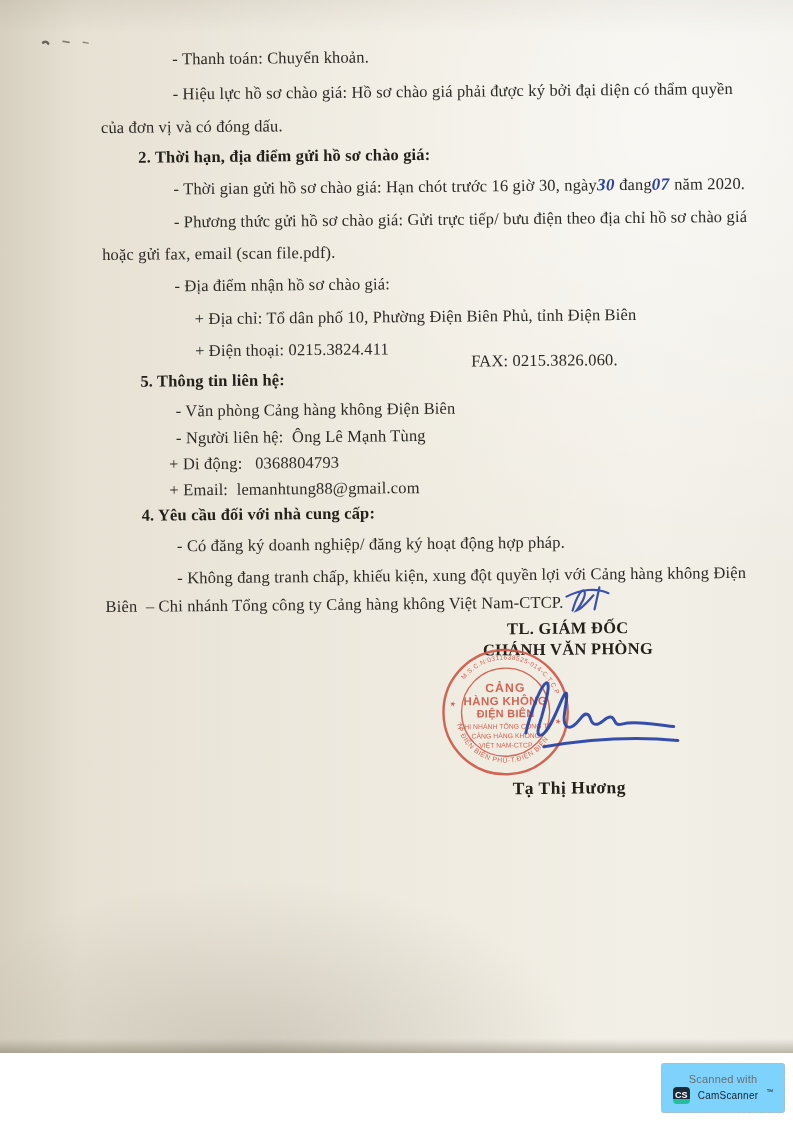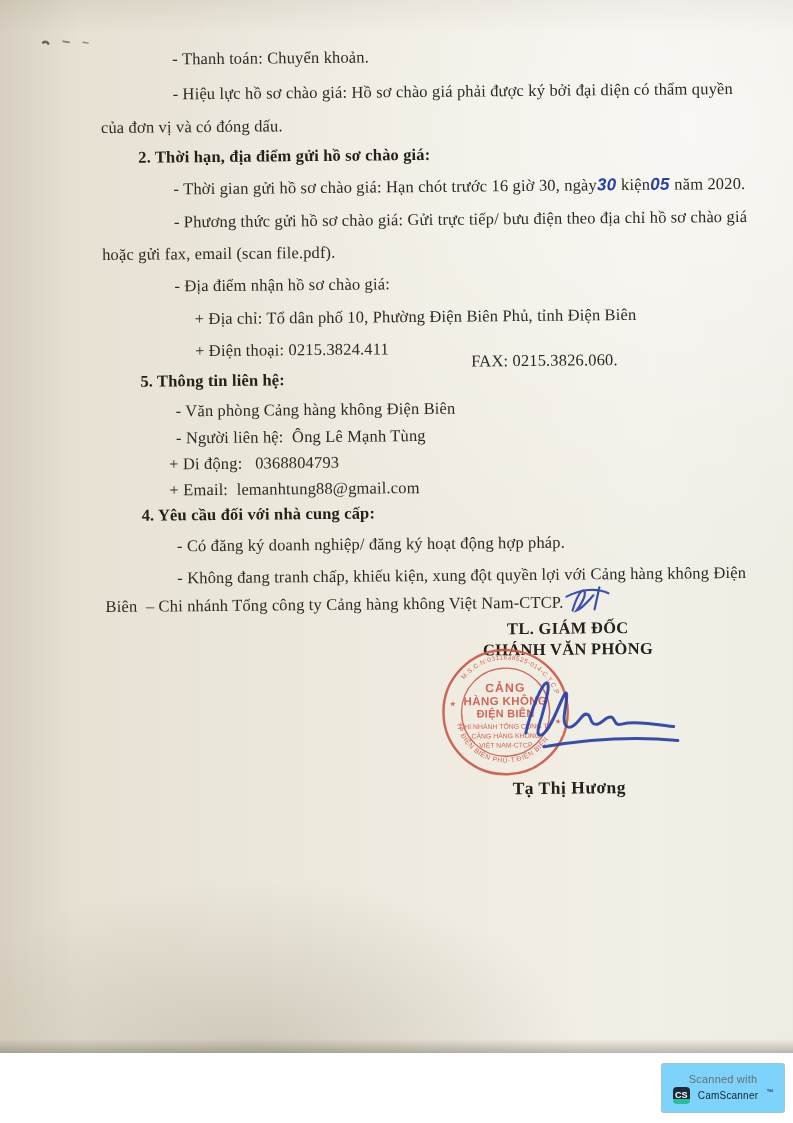--- a/index.html
+++ b/index.html
@@ -23,21 +23,21 @@
   }
   .tilt{position:absolute;left:0;top:0;width:793px;height:1053px;
         transform:rotate(-0.55deg);transform-origin:420px 340px;}
   
   .line{
     position:absolute;white-space:pre;
     font-size:16.5px;line-height:1;color:#2c2a25;letter-spacing:0.15px;
   }
   .bold{font-weight:bold;color:#23211a;}
   .ink{
-    color:#2741a6;font-family:Liberation Sans, sans-serif;
+    color:#2741a6;font-family:Liberation Serif, serif;
     font-style:italic;font-weight:600;font-size:17px;letter-spacing:0.5px;margin-top:33px;
   }
   .fax-span{position:absolute;left:276px;top:13px;}
   .sig-title{
     position:absolute;left:440px;width:250px;text-align:center;
     font-weight:bold;font-size:16.5px;color:#23211a;white-space:pre;letter-spacing:0.3px;
   }
   .sig-name{
     position:absolute;left:455px;width:220px;top:779px;text-align:center;
     font-weight:bold;font-size:17.5px;color:#23211a;letter-spacing:0.5px;
@@ -76,21 +76,21 @@
     <path d="M 8 9 q 3 -2 5 1" stroke="#453c33" stroke-width="2.6" fill="none" stroke-linecap="round"></path>
     <path d="M 28 8 l 6 1" stroke="#6b5f52" stroke-width="1.6" fill="none" stroke-linecap="round"></path>
     <path d="M 48 9 l 5 1" stroke="#756a5c" stroke-width="1.4" fill="none" stroke-linecap="round"></path>
   </svg>
 
   <div class="line" style="left:175px;top:49px">- Thanh toán: Chuyển khoản.</div>
   <div class="line" style="left:175px;top:84px">- Hiệu lực hồ sơ chào giá: Hồ sơ chào giá phải được ký bởi đại diện có thẩm quyền</div>
   <div class="line" style="left:103px;top:117px">của đơn vị và có đóng dấu.</div>
   <div class="line bold" style="left:140px;top:147px">2. Thời hạn, địa điểm gửi hồ sơ chào giá:</div>
 
-  <div class="line" style="left:175px;top:178px"><span>- Thời gian gửi hồ sơ chào giá: Hạn chót trước 16 giờ 30, ngày</span><span class="ink">30</span><span> kiện</span><span class="ink">05</span><span> năm 2020.</span></div>
+  <div class="line" style="left:175px;top:178px"><span>- Thời gian gửi hồ sơ chào giá: Hạn chót trước 16 giờ 30, ngày</span><span class="ink">30</span><span> đang</span><span class="ink">07</span><span> năm 2020.</span></div>
 
   <div class="line" style="left:175px;top:212px">- Phương thức gửi hồ sơ chào giá: Gửi trực tiếp/ bưu điện theo địa chỉ hồ sơ chào giá</div>
   <div class="line" style="left:103px;top:244px">hoặc gửi fax, email (scan file.pdf).</div>
   <div class="line" style="left:175px;top:276px">- Địa điểm nhận hồ sơ chào giá:</div>
   <div class="line" style="left:195px;top:309px">+ Địa chỉ: Tổ dân phố 10, Phường Điện Biên Phủ, tỉnh Điện Biên</div>
 
   <div class="line" style="left:195px;top:341px"><span>+ Điện thoại: 0215.3824.411</span><span class="fax-span">FAX: 0215.3826.060.</span></div>
 
   <div class="line bold" style="left:140px;top:371px">5. Thông tin liên hệ:</div>
   <div class="line" style="left:175px;top:401px">- Văn phòng Cảng hàng không Điện Biên</div>

